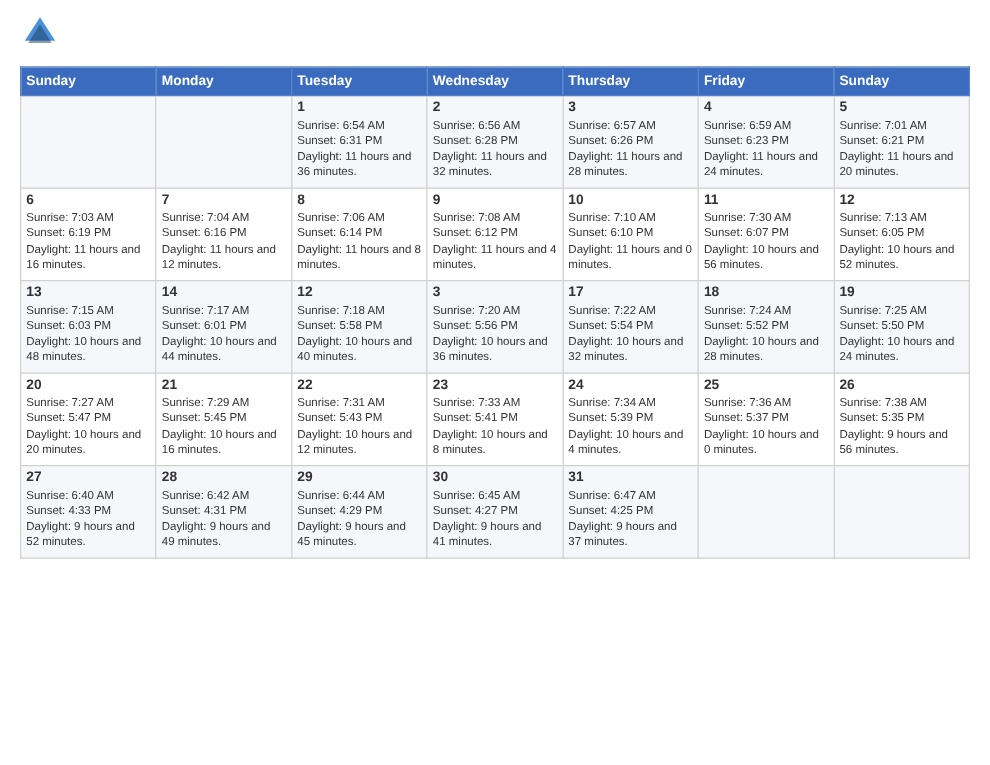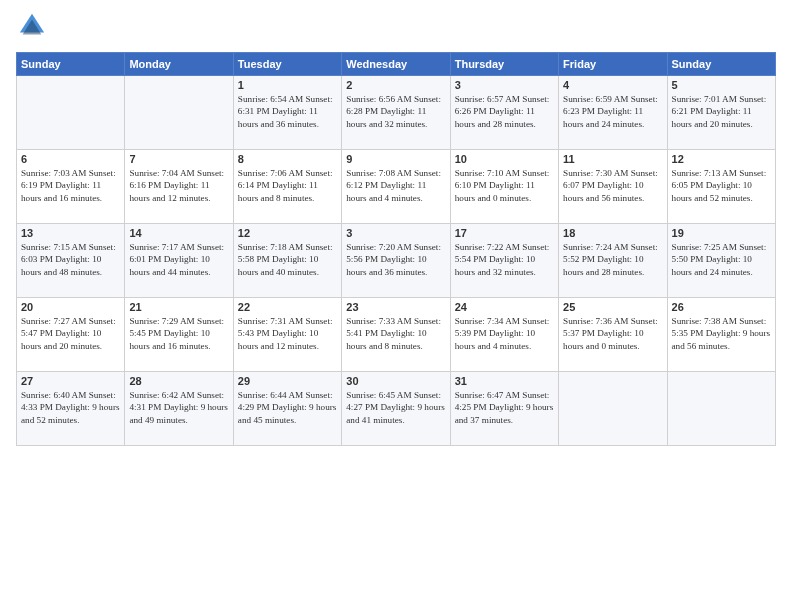--- a/index.html
+++ b/index.html
@@ -74,21 +74,20 @@
     .day-num {
       font-weight: bold;
       font-size: 11px;
       display: block;
       margin-bottom: 2px;
     }
     .cell-content {
       font-size: 9.2px;
       line-height: 1.35;
       color: #333;
-      font-family: Liberation Serif, serif;
     }
     .empty-cell {
       background: #f5f7fa;
     }
   </style>
 </head>
 <body>
 
 <div class="page">
   <div class="header">

